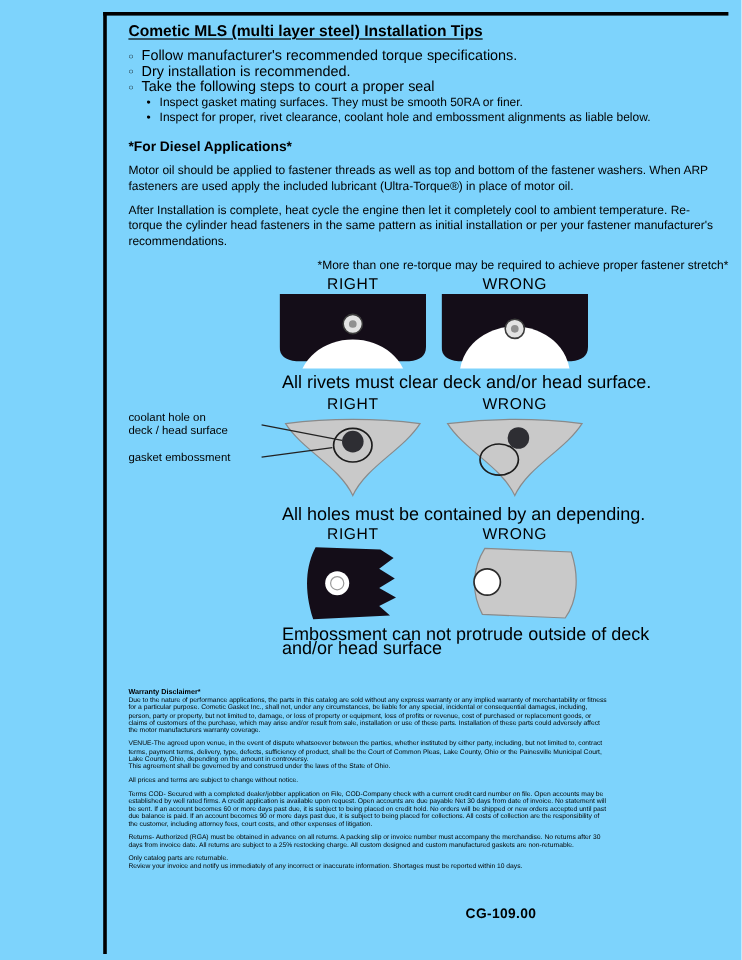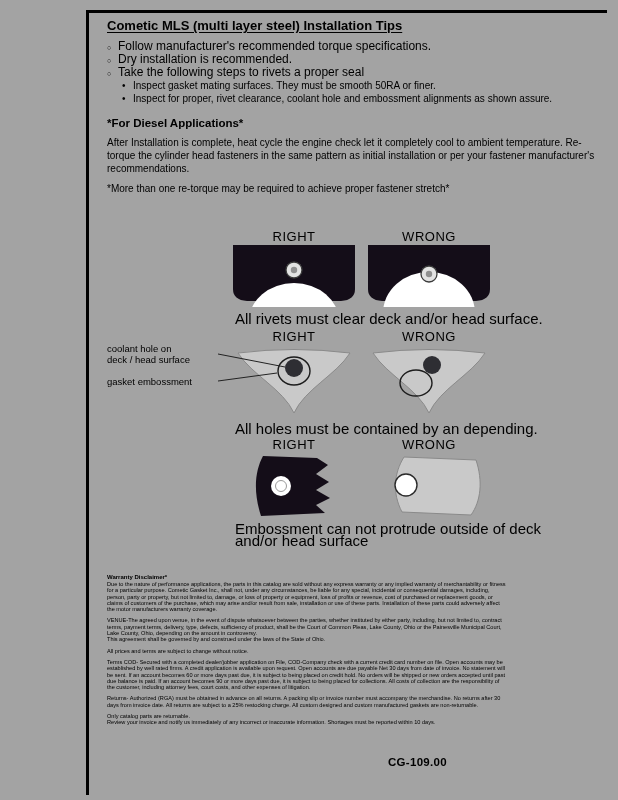--- a/index.html
+++ b/index.html
@@ -1,29 +1,29 @@
 <!DOCTYPE html>
 <html><head>
 <meta charset="utf-8">
 <style>
   * { margin:0; padding:0; box-sizing:border-box; }
   html,body { background:#ffffff; }
   body { font-family:"Liberation Sans","DejaVu Sans",sans-serif; color:#000; }
-  .page { position:relative; width:618px; height:800px; background:#a3a3a3; overflow:hidden; }
+  .page { position:relative; width:618px; height:800px; background:#7dd3fc; overflow:hidden; }
   .rule-top { position:absolute; left:86px; top:10px; width:521px; height:3px; background:#000; }
   .rule-left { position:absolute; left:86px; top:10px; width:3px; height:785px; background:#000; }
   .content { position:absolute; left:107px; top:18px; width:500px; }
   .title { font-size:13px; font-weight:bold; text-decoration:underline; text-underline-offset:2px; margin-bottom:7px; }
   .bullet { position:relative; padding-left:11px; font-size:12px; line-height:13px; }
   .bullet::before { content:"○"; position:absolute; left:0; top:1px; font-size:7px; }
   .sub-bullet { position:relative; padding-left:26px; font-size:10px; line-height:13px; }
   .sub-bullet::before { content:"•"; position:absolute; left:15px; top:0; font-size:10px; }
   .diesel-heading { font-size:11.5px; font-weight:bold; margin-top:12px; }
   .para { font-size:10px; line-height:13px; margin-top:7px; width:492px; }
-  .note { font-size:10px; line-height:13px; margin-top:7px; }
+  .note { font-size:10px; line-height:13px; margin-top:7px;text-align:right; }
   .diagram-area { position:absolute; left:107px; top:225px; width:500px; height:335px; }
   .dg-label { position:absolute; width:122px; text-align:center; font-size:13px; letter-spacing:0.5px; }
   .dg-box { position:absolute; width:122px; }
   .dg-box svg { display:block; }
   .dg-caption { position:absolute; font-size:15px; line-height:12px; white-space:pre-line; }
   .annotation { position:absolute; left:0; width:109px; text-align:left; font-size:9.5px; line-height:11px; white-space:pre-line; }
   .leaders { position:absolute; left:0; top:0; pointer-events:none; }
   .legal { position:absolute; left:107px; top:573px; width:400px; }
   .legal-heading { font-size:6px; font-weight:bold; line-height:8px; }
   .legal p { font-size:5.6px; line-height:6.3px; margin-bottom:5px; white-space:pre-line; }
@@ -33,25 +33,26 @@
 <body>
 
 <div class="page">
   <div class="rule-top"></div>
   <div class="rule-left"></div>
 
   <div class="content">
     <h1 class="title">Cometic MLS (multi layer steel) Installation Tips</h1>
     <div class="bullet">Follow manufacturer's recommended torque specifications.</div>
     <div class="bullet">Dry installation is recommended.</div>
-    <div class="bullet">Take the following steps to rivets a proper seal</div>
+    <div class="bullet">Take the following steps to court a proper seal</div>
     <div class="sub-bullet">Inspect gasket mating surfaces.  They must be smooth 50RA or finer.</div>
-    <div class="sub-bullet">Inspect for proper, rivet clearance, coolant hole and embossment alignments as shown assure.</div>
+    <div class="sub-bullet">Inspect for proper, rivet clearance, coolant hole and embossment alignments as liable below.</div>
     <div class="diesel-heading">*For Diesel Applications*</div>
-    <p class="para">After Installation is complete, heat cycle the engine check let it completely cool to ambient temperature. Re-torque the cylinder head fasteners in the same pattern as initial installation or per your fastener manufacturer's recommendations.</p>
+    <p class="para">Motor oil should be applied to fastener threads as well as top and bottom of the fastener washers. When ARP fasteners are used apply the included lubricant (Ultra-Torque®) in place of motor oil.</p>
+    <p class="para">After Installation is complete, heat cycle the engine then let it completely cool to ambient temperature. Re-torque the cylinder head fasteners in the same pattern as initial installation or per your fastener manufacturer's recommendations.</p>
     <p class="note">*More than one re-torque may be required to achieve proper fastener stretch*</p>
   </div>
 
   <div class="diagram-area">
 
     <div class="dg-label" style="left:126px; top:4px;">RIGHT</div>
     <div class="dg-label" style="left:261px; top:4px;">WRONG</div>
 
     <div class="dg-box" style="left:126px; top:20px;">
       <svg width="122" height="62" viewBox="0 0 122 62">

